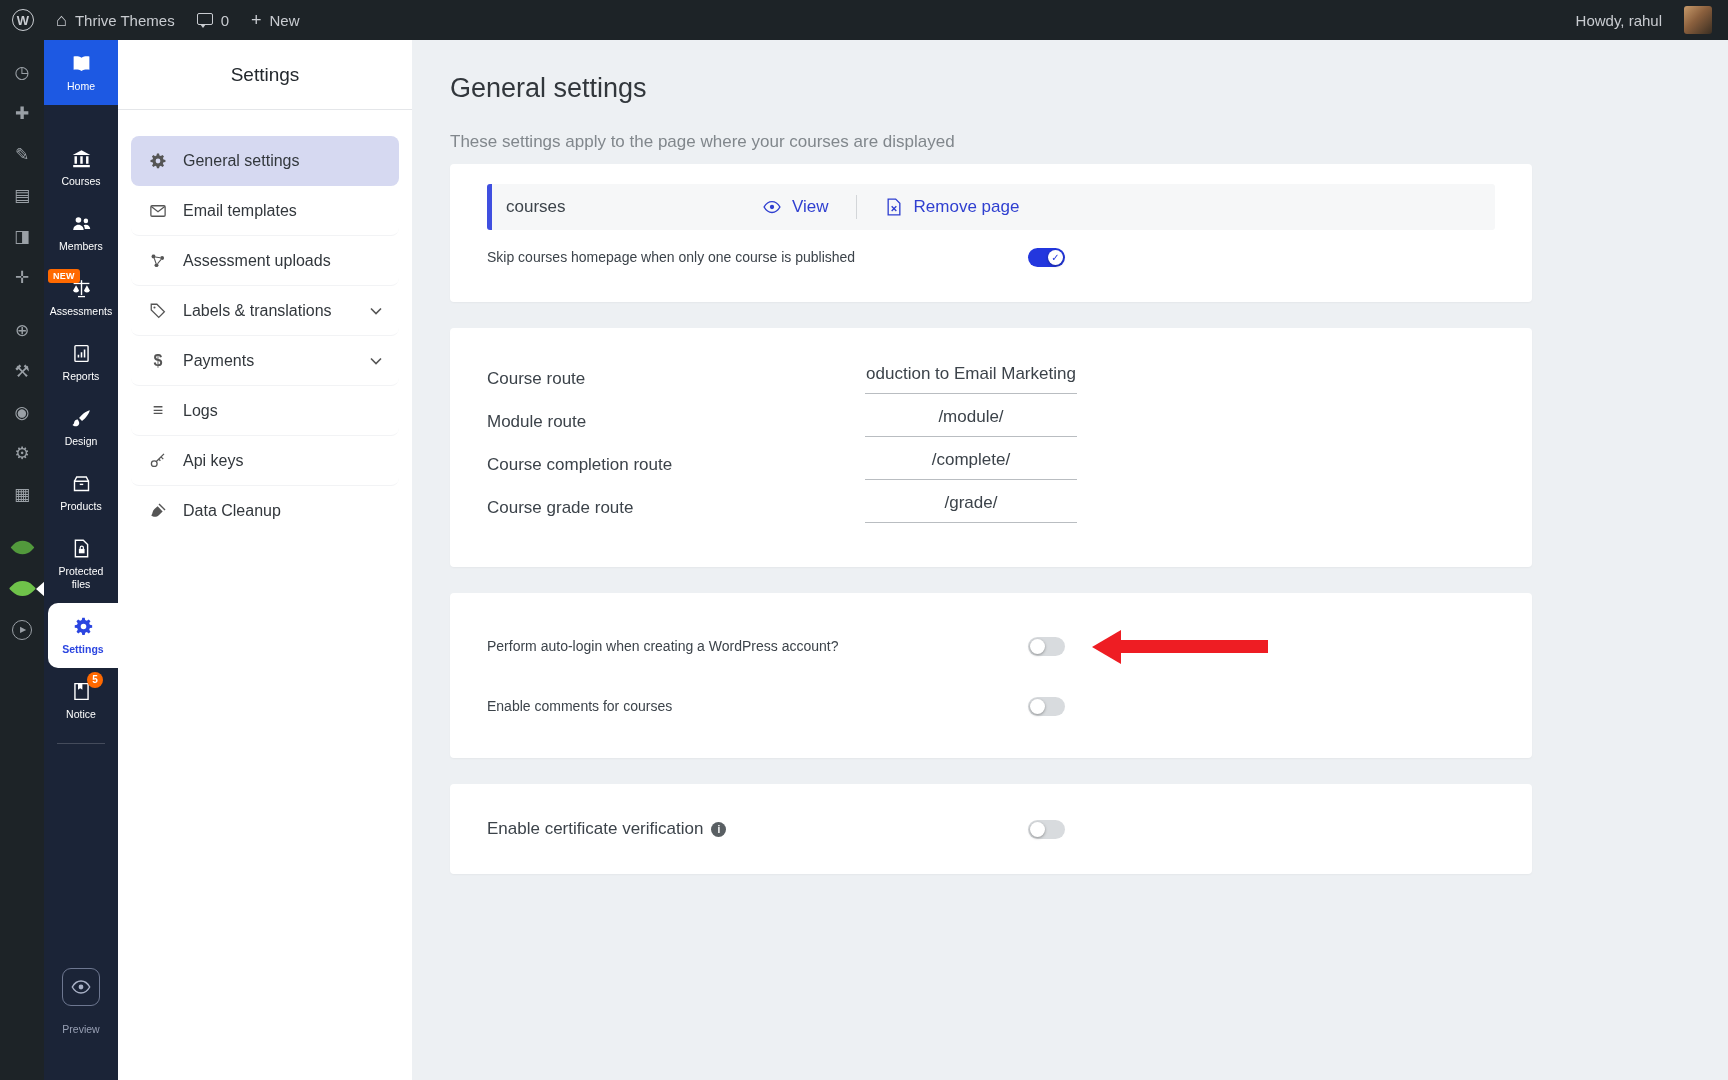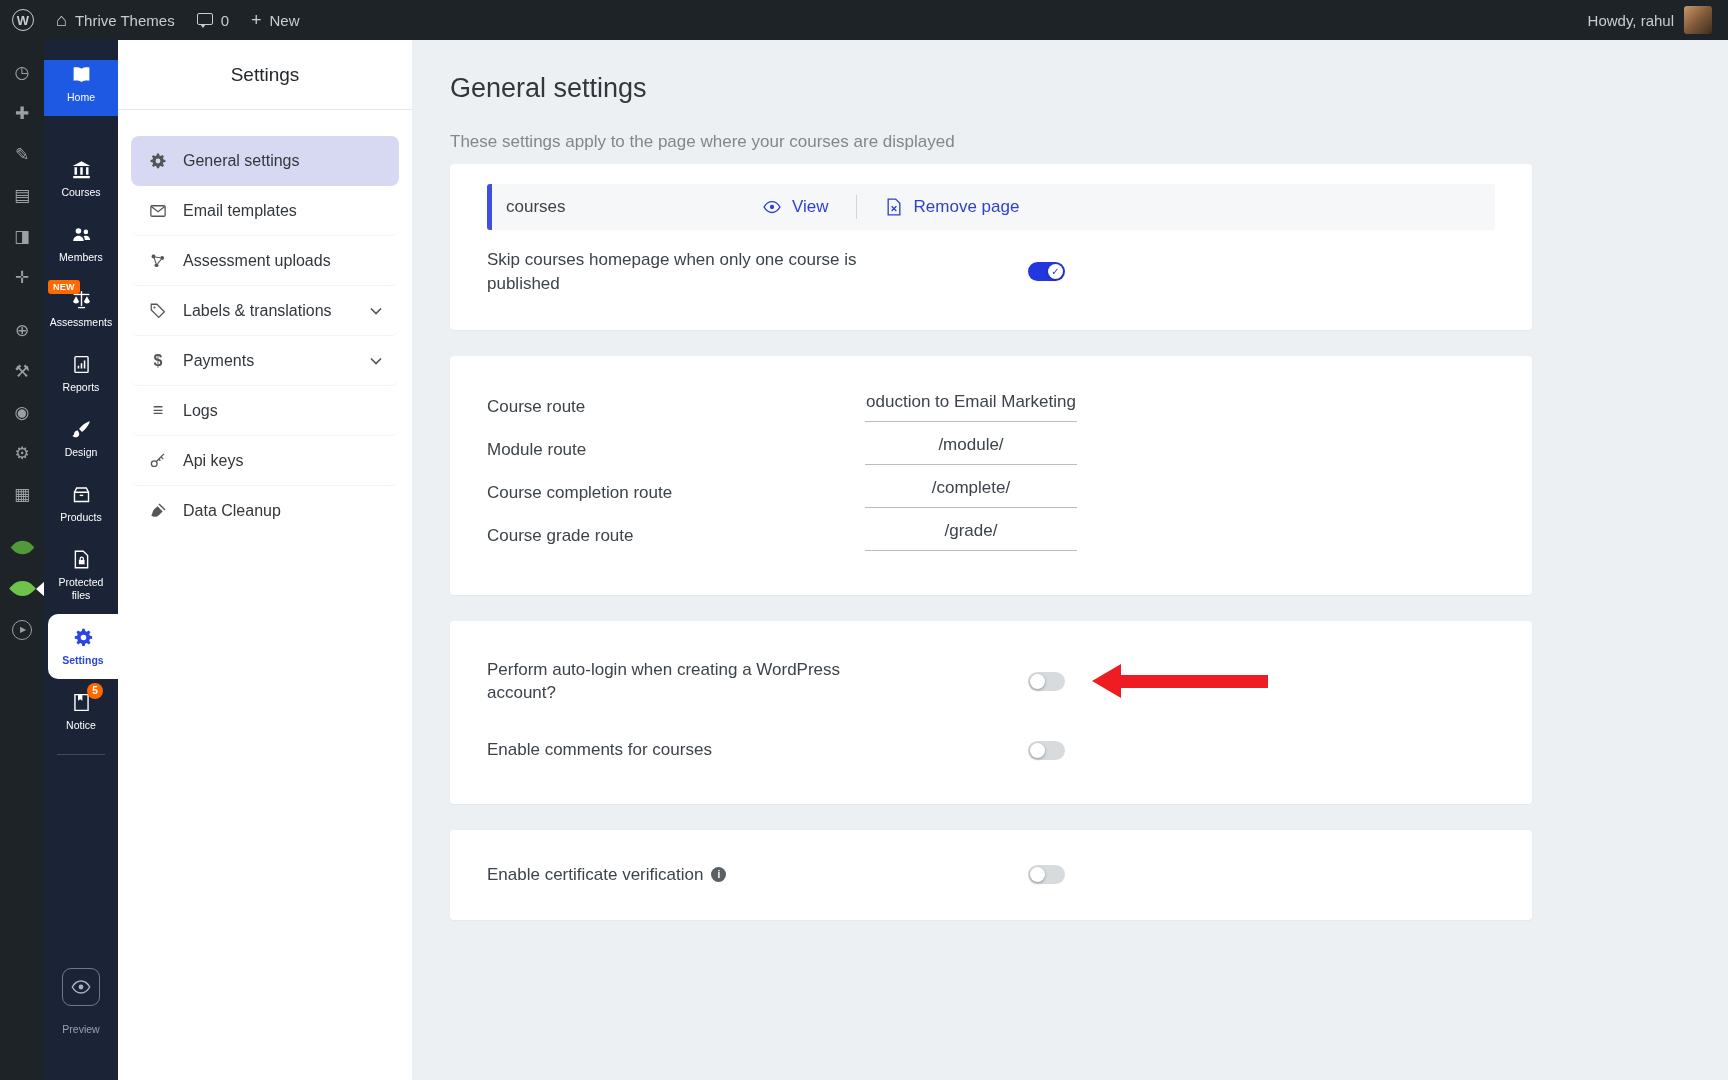--- a/index.html
+++ b/index.html
@@ -8,38 +8,38 @@
 
   
   .adminbar{position:absolute;top:0;left:0;right:0;height:40px;background:#1d2327;display:flex;align-items:center;color:#c9ccd1;font-size:15px;padding:0 16px 0 12px;z-index:50;}
   .ab-left{display:flex;align-items:center;gap:22px;}
   .ab-item{display:flex;align-items:center;gap:8px;cursor:pointer;}
   .wp-logo{width:22px;height:22px;border:1.5px solid #c9ccd1;border-radius:50%;display:flex;align-items:center;justify-content:center;font-size:13px;font-weight:700;}
   .home-glyph{font-size:18px;line-height:1;}
   .bubble{width:16px;height:12px;border:1.6px solid #c9ccd1;border-radius:2px;position:relative;margin-top:-3px;}
   .bubble::after{content:"";position:absolute;left:2px;bottom:-7px;border:3px solid transparent;border-top:4px solid #c9ccd1;}
   .plus{font-size:18px;line-height:1;}
-  .ab-right{margin-left:auto;display:flex;align-items:center;gap:10px;cursor:pointer;}
+  .ab-right{margin-left:auto;display:flex;align-items:center;gap:22px;cursor:pointer;}
   .avatar{width:28px;height:28px;border-radius:3px;background:linear-gradient(135deg,#c79a6a 0%,#8a5f3d 45%,#3a2e22 100%);}
 
   
   .wpstrip{position:absolute;top:40px;bottom:0;left:0;width:44px;background:#1d2327;display:flex;flex-direction:column;align-items:center;padding-top:12px;}
   .strip-icon{width:44px;height:41px;display:flex;align-items:center;justify-content:center;color:#9aa0a6;font-size:17px;cursor:pointer;position:relative;}
   .spacer12{height:12px;flex:0 0 12px;}
   .leaf{width:17px;height:17px;background:#52993c;border-radius:75% 5% 75% 5%;transform:rotate(45deg);}
   .active-leaf .leaf{background:#6fc24a;width:19px;height:19px;}
   .active-leaf::after{content:"";position:absolute;right:-1px;top:50%;margin-top:-8px;border:8px solid transparent;border-right:9px solid #ffffff;}
   .video-circle{width:20px;height:20px;border-radius:50%;border:1.7px solid #9aa0a6;display:flex;align-items:center;justify-content:center;font-size:8px;color:#9aa0a6;padding-left:2px;}
 
   
   .appsidebar{position:absolute;top:40px;bottom:0;left:44px;width:74px;background:#1b2437;display:flex;flex-direction:column;color:#fff;}
   .side-item{display:flex;flex-direction:column;align-items:center;gap:6px;padding:13px 2px;cursor:pointer;position:relative;font-size:10.5px;}
   .side-item svg{width:21px;height:21px;}
   .side-item .lbl{text-align:center;line-height:1.15;max-width:66px;}
-  .side-item.home{background:#1d59e3;padding:4px 2px 13px;margin-top:20px;}
+  .side-item.home{background:#1d59e3;padding:13px 2px 13px;}
   .side-item.settings-active{background:#fff;color:#2b45e0;border-radius:10px 0 0 10px;margin-left:4px;font-weight:700;}
   .badge-new{position:absolute;top:4px;left:4px;background:#ff6900;color:#fff;font-size:9px;font-weight:700;padding:2px 5px;border-radius:3px;letter-spacing:.3px;}
   .badge-count{position:absolute;top:4px;right:15px;background:#ff6900;color:#fff;font-size:10px;font-weight:700;width:16px;height:16px;border-radius:50%;display:flex;align-items:center;justify-content:center;}
   .side-divider{border-top:1px solid rgba(255,255,255,.18);margin:10px 13px 0;}
   .preview-item{margin-top:auto;margin-bottom:32px;color:#98a0b4;gap:17px;}
   .preview-box{width:38px;height:38px;border:1.6px solid #6d7790;border-radius:9px;display:flex;align-items:center;justify-content:center;color:#a9b1c6;}
   .preview-box svg{width:22px;height:22px;}
 
   
   .settingspanel{position:absolute;top:40px;bottom:0;left:118px;width:294px;background:#fff;}
@@ -60,21 +60,21 @@
 
   .card1-inner{padding:20px 37px 34px;}
   .page-row{display:flex;align-items:center;height:46px;background:#f6f7f8;border-radius:3px;overflow:hidden;}
   .accent{width:5px;align-self:stretch;background:#3f4fe0;}
   .page-name{margin-left:14px;font-size:17px;flex:0 0 256px;color:#3c434a;}
   .link{display:flex;align-items:center;gap:10px;color:#2f3fd0;font-size:17px;font-weight:500;cursor:pointer;}
   .link svg{width:20px;height:20px;}
   .vdiv{width:1px;height:24px;background:#d3d6d9;margin:0 27px;}
 
   .toggle-row{display:flex;align-items:center;margin-top:18px;}
-  .t-label{font-size:17px;line-height:1.4;color:#3c434a;flex:0 0 541px;}
+  .t-label{font-size:14px;line-height:1.4;color:#3c434a;flex:0 0 541px;}
   .t-label .wrap{display:block;max-width:385px;}
 
   .toggle{width:37px;height:19px;border-radius:10px;background:#d8dbde;position:relative;flex:0 0 37px;cursor:pointer;}
   .toggle .knob{position:absolute;top:2px;left:2px;width:15px;height:15px;border-radius:50%;background:#fff;box-shadow:0 1px 3px rgba(0,0,0,.35);display:flex;align-items:center;justify-content:center;font-size:10px;font-weight:700;color:transparent;}
   .toggle.on{background:#2337de;}
   .toggle.on .knob{left:auto;right:2px;color:#2337de;}
 
   .card2-inner{padding:38px 37px 46px;}
   .route-row{display:flex;align-items:center;height:26px;margin-bottom:17px;gap:48px;}
   .route-row:last-child{margin-bottom:0;}

